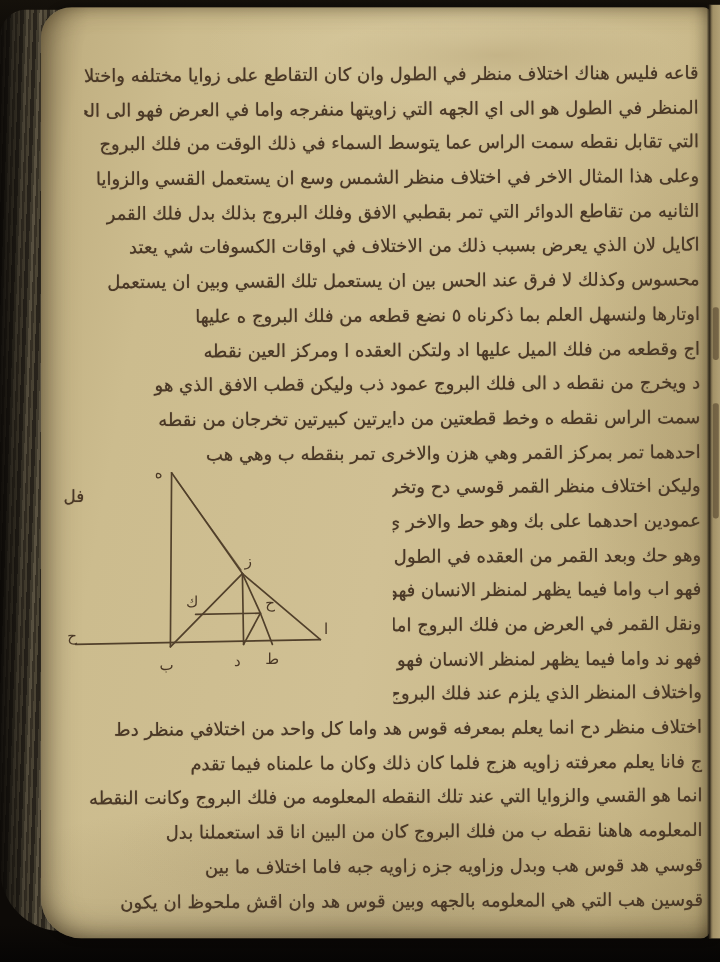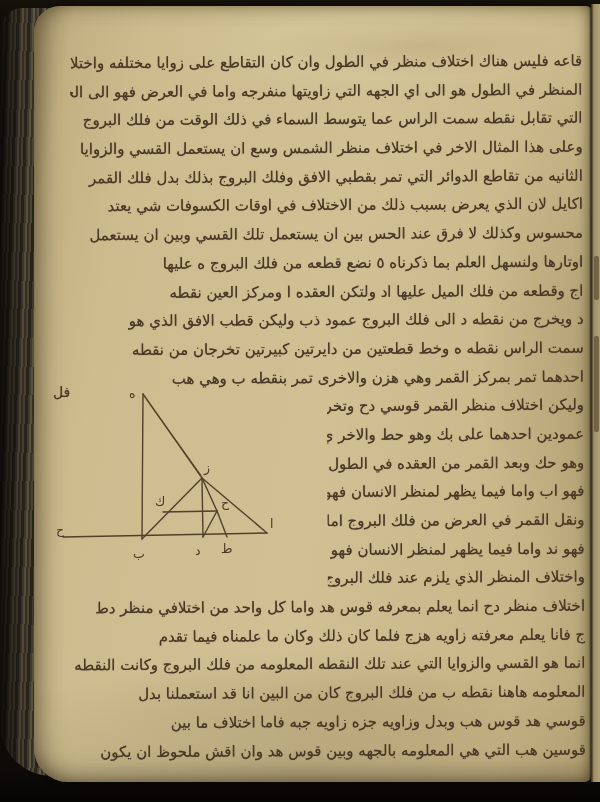--- a/index.html
+++ b/index.html
@@ -50,21 +50,21 @@
     position:absolute;left:38px;right:8px;top:42px;
     direction:rtl;text-align:right;
     transform:rotate(-0.3deg);
     color:#4a3826;
     font-size:15px;line-height:28.7px;
     text-shadow:0 0 0.7px rgba(74,56,40,0.8);
   }
   .tl{white-space:nowrap;overflow:hidden;height:28.7px;}
   .tl.short{margin-left:255px;}
   .margin-note{
-    position:absolute;left:19px;top:378px;
+    position:absolute;left:19px;top:400px;
     direction:rtl;color:#4a3826;font-size:14px;
     text-shadow:0 0 0.7px rgba(74,56,40,0.8);
   }
   
   .diagram{position:absolute;left:21px;top:372px;}
   .diagram line,.diagram polyline{stroke:#51402b;stroke-width:1.4;fill:none;stroke-linecap:round;}
   .diagram .thin{stroke-width:0.9;opacity:0.8;}
   .diagram text{fill:#4a3826;font-family:"DejaVu Sans",sans-serif;font-size:12.5px;}
   .stain{position:absolute;border-radius:50%;pointer-events:none;}
   .stain1{left:230px;top:8px;width:300px;height:64px;

